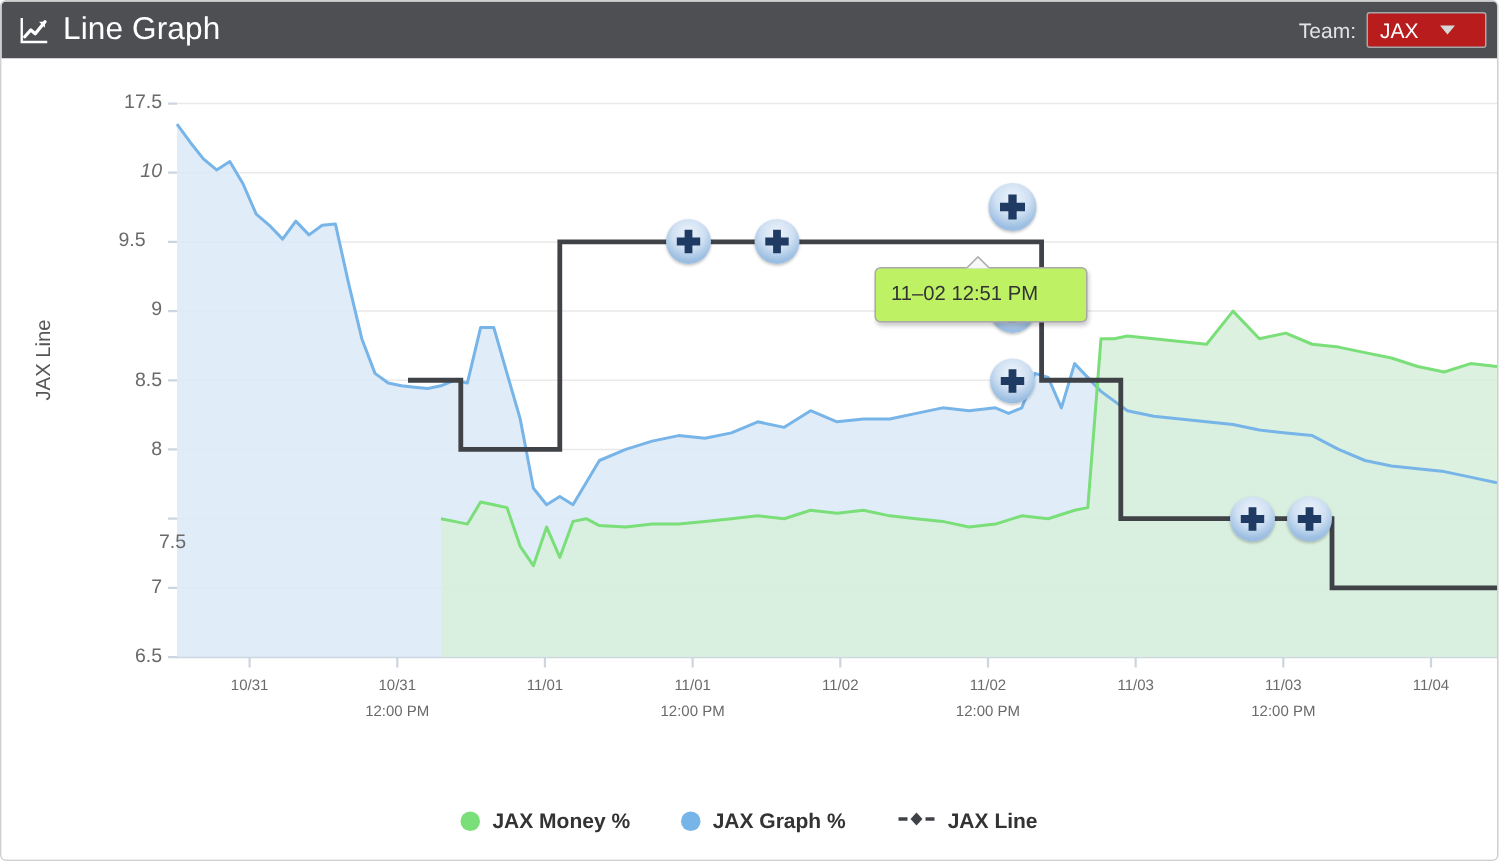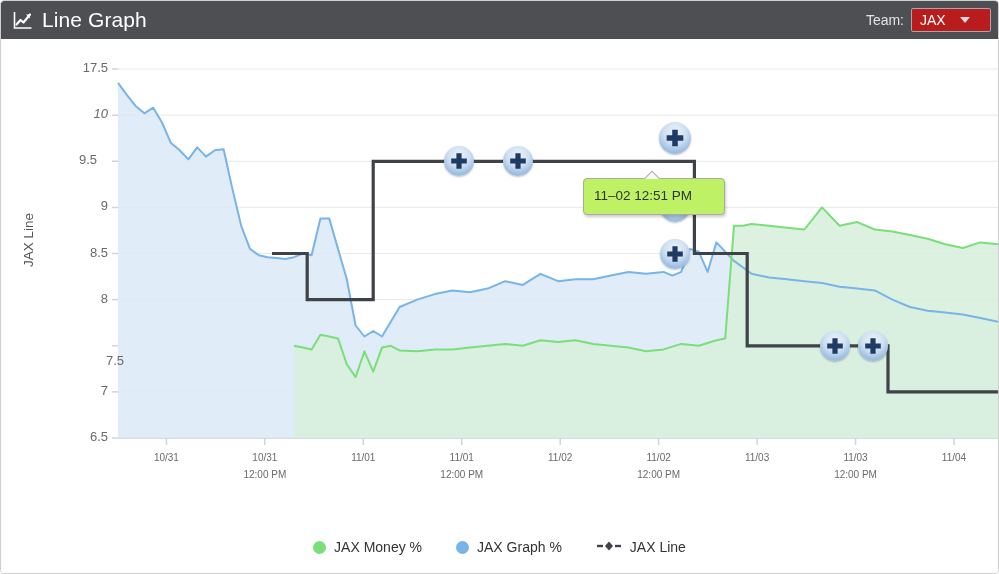--- a/index.html
+++ b/index.html
@@ -109,21 +109,21 @@
   }
   
   #legend {
     position: absolute; left: 0; top: 500px;
     width: 997px;
     display: flex; justify-content: center; align-items: center;
     gap: 34px;
   }
   .legend-item {
     display: flex; align-items: center; gap: 8px;
-    font-size: 14px; font-weight: normal; color: #333333;
+    font-size: 14px; font-weight: bold; color: #333333;
     cursor: pointer;
   }
   .legend-dot { width: 13px; height: 13px; border-radius: 50%; display: block; }
   .legend-dash { display: block; }
 </style>
 </head>
 <body>
 
 <div id="panel">
 

